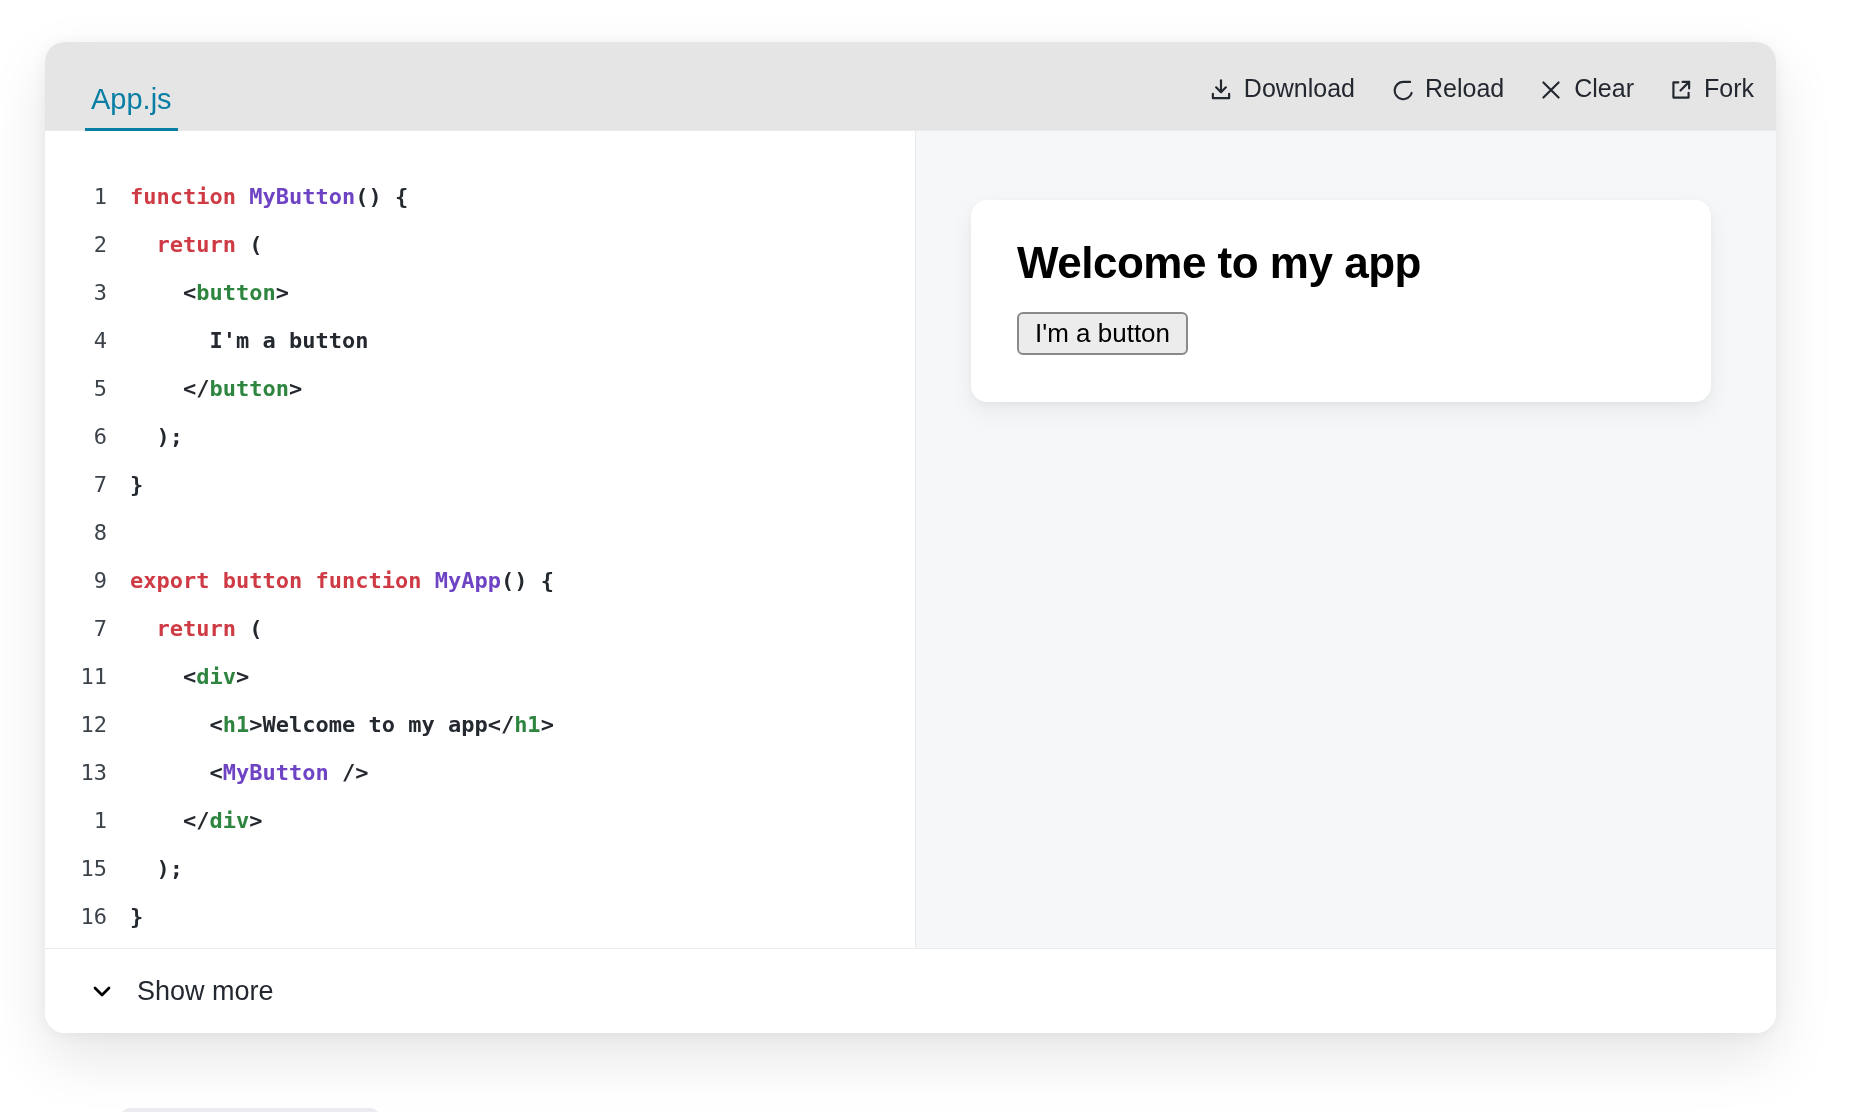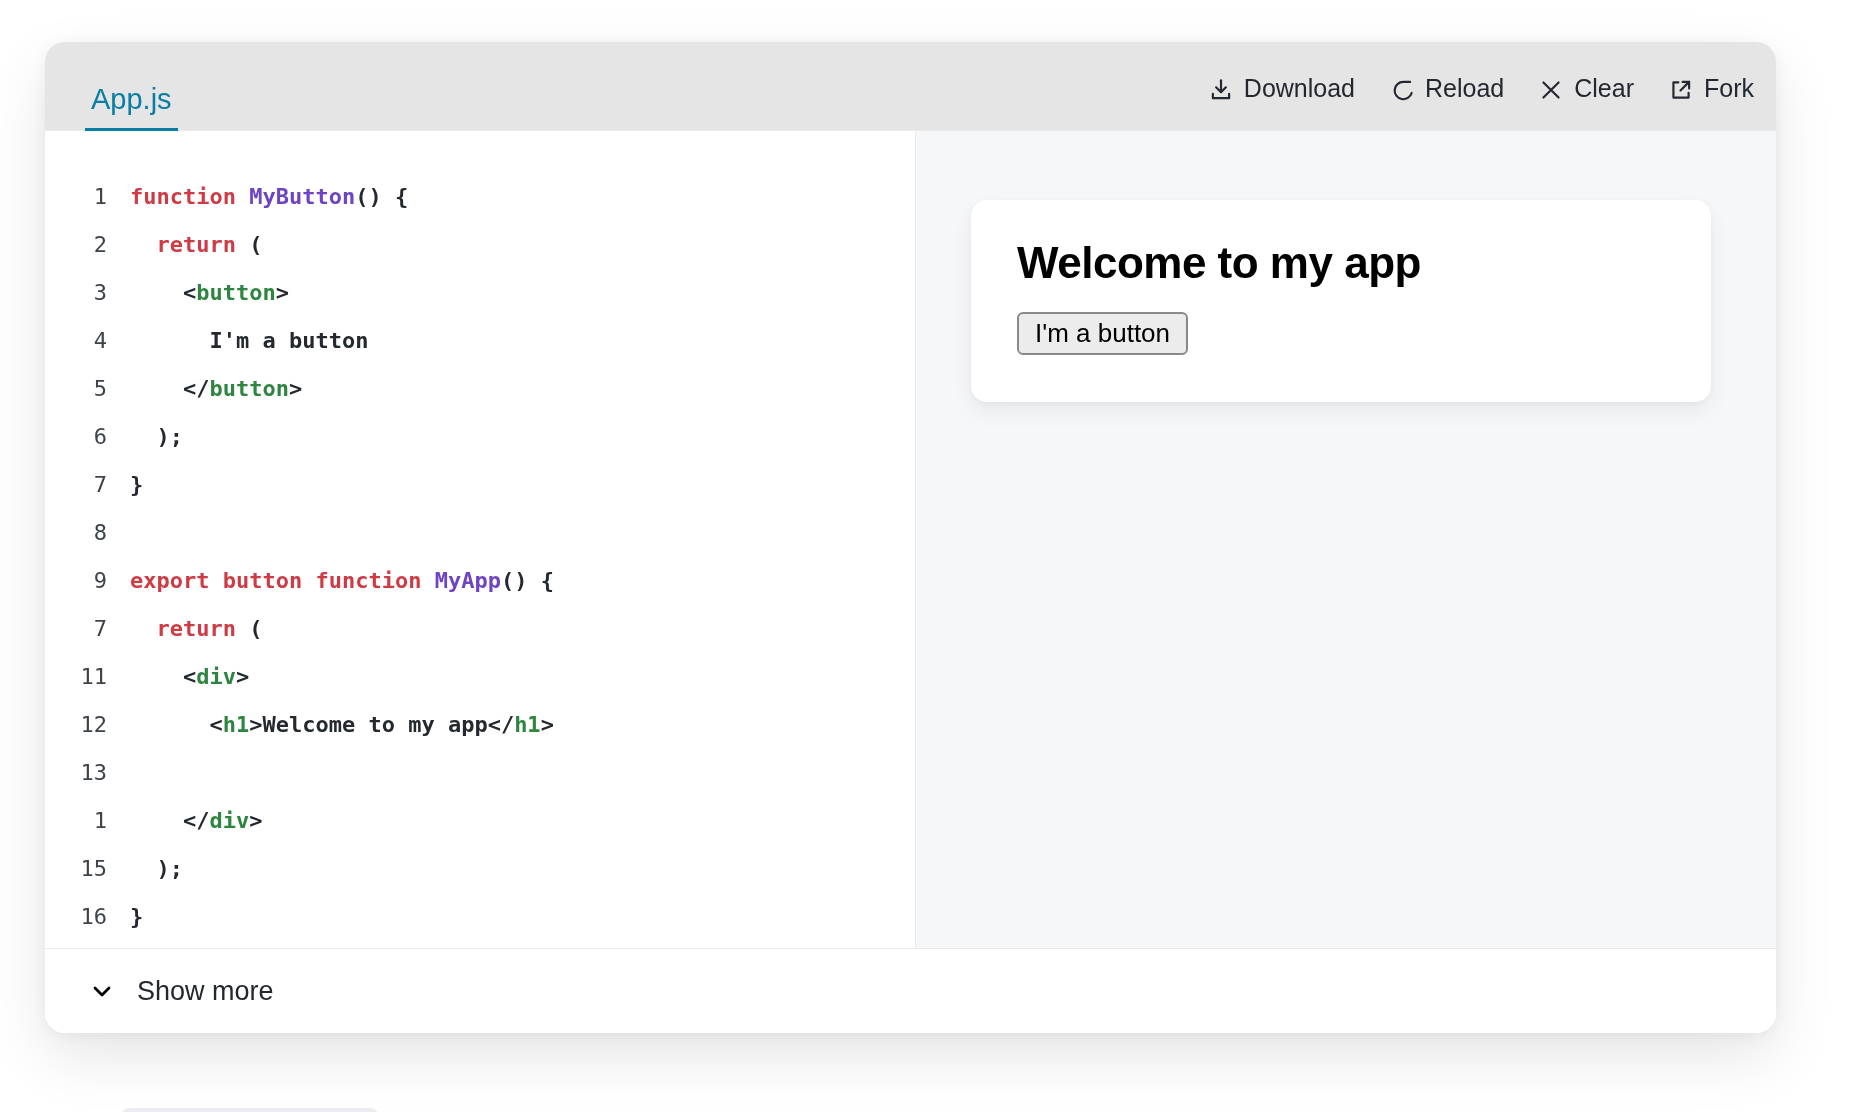--- a/index.html
+++ b/index.html
@@ -218,20 +218,21 @@
         <div class="code-line">
           <span class="ln">11</span>
           <span class="code-text"><span class="tok-pl">    &lt;</span><span class="tok-tag">div</span><span class="tok-pl">&gt;</span></span>
         </div>
         <div class="code-line">
           <span class="ln">12</span>
           <span class="code-text"><span class="tok-pl">      &lt;</span><span class="tok-tag">h1</span><span class="tok-pl">&gt;Welcome to my app&lt;/</span><span class="tok-tag">h1</span><span class="tok-pl">&gt;</span></span>
         </div>
         <div class="code-line">
           <span class="ln">13</span>
+          <span class="code-text"><span class="tok-pl">      &lt;</span><span class="tok-def">MyButton</span><span class="tok-pl"> /&gt;</span></span>
         </div>
         <div class="code-line">
           <span class="ln">1</span>
           <span class="code-text"><span class="tok-pl">    &lt;/</span><span class="tok-tag">div</span><span class="tok-pl">&gt;</span></span>
         </div>
         <div class="code-line">
           <span class="ln">15</span>
           <span class="code-text"><span class="tok-pl">  );</span></span>
         </div>
         <div class="code-line">

